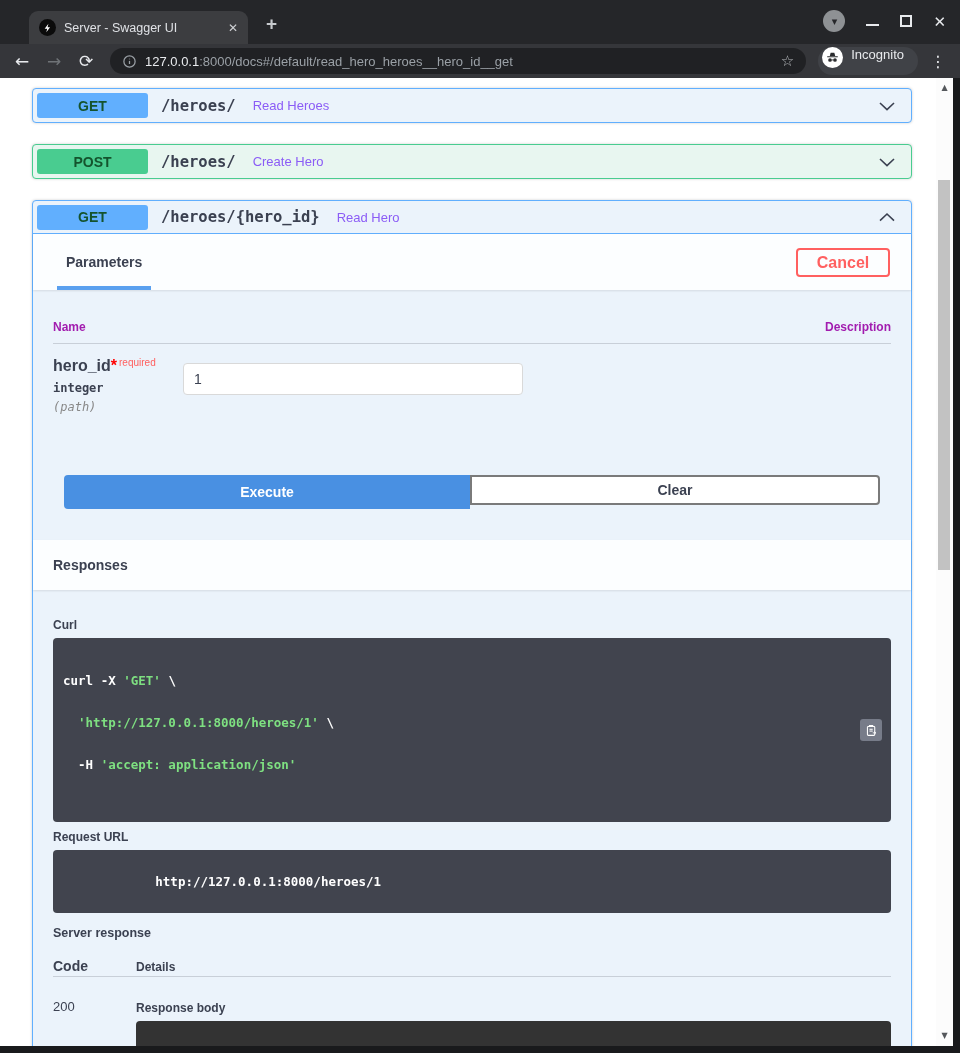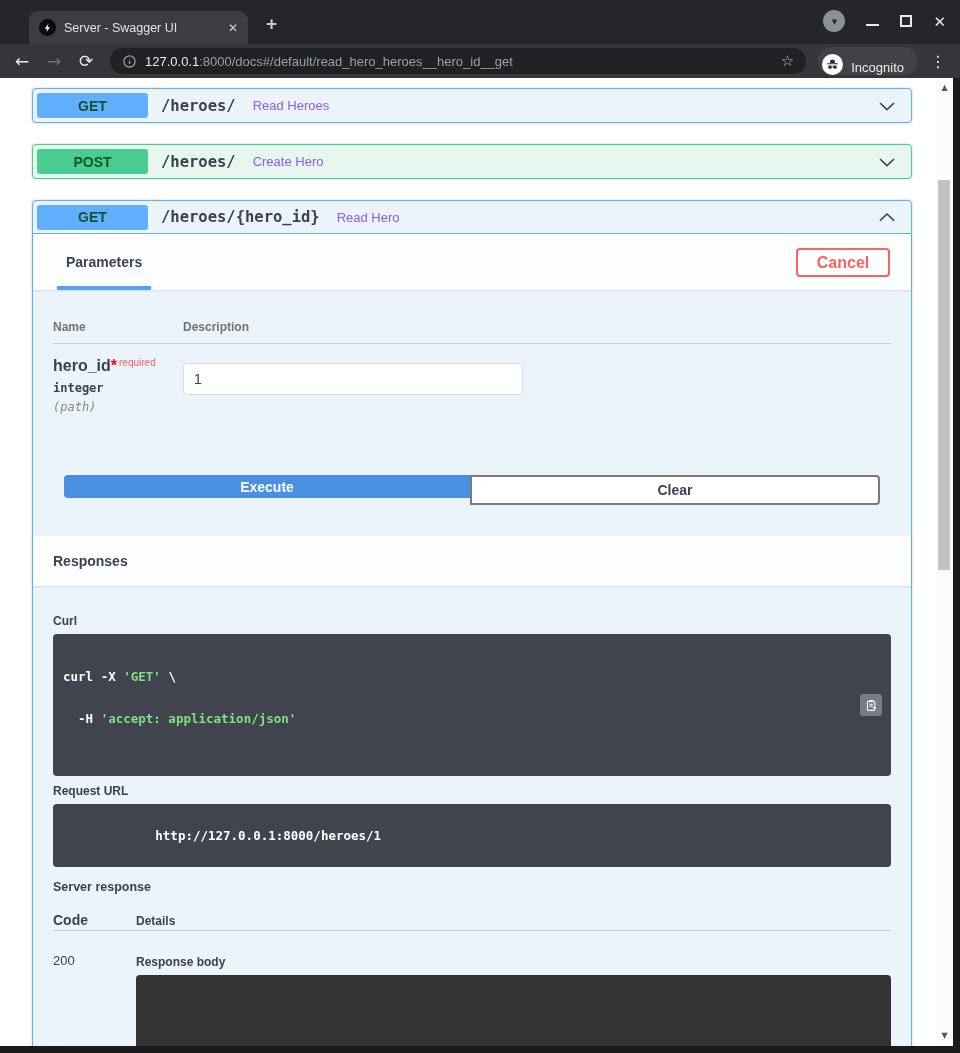--- a/index.html
+++ b/index.html
@@ -25,21 +25,21 @@
 
   .toolbar { height:34px; background:#35363a; display:flex; align-items:center; padding:0 10px; gap:8px; }
   .nav-ic { color:#e8eaed; font-size:17px; width:24px; text-align:center;
             font-family:"DejaVu Sans", sans-serif; }
   .nav-ic.fwd { color:#6f7377; }
   .urlbar { flex:1; height:26px; background:#202124; border-radius:13px; display:flex;
             align-items:center; padding:0 12px; gap:8px; margin:0 4px; min-width:0; }
   .url-text { font-size:13px; color:#9aa0a6; white-space:nowrap; overflow:hidden; }
   .url-host { color:#e8eaed; }
   .star-ic { margin-left:auto; color:#b6b9bd; font-size:15px; font-family:"DejaVu Sans",sans-serif; }
-  .incog-chip { height:28px; background:#404247; border-radius:14px; display:flex; align-items:flex-end;
+  .incog-chip { height:28px; background:#404247; border-radius:14px; display:flex; align-items:flex-start;
                 gap:8px; padding:0 14px 0 4px; color:#e8eaed; font-size:13px; flex:0 0 auto; }
   .incog-circle { width:21px; height:21px; background:#fff; border-radius:50%;
                   display:flex; align-items:center; justify-content:center; }
   .menu-dots { color:#e8eaed; font-size:16px; margin:0 4px; font-family:"DejaVu Sans",sans-serif; }
 
   
   .content { position:absolute; top:78px; left:0; width:953px; height:968px; background:#fff; overflow:hidden; }
   .edge-right  { position:absolute; top:78px; right:0; width:7px; height:975px; background:#191a1c; }
   .edge-bottom { position:absolute; left:0; bottom:0; width:960px; height:7px; background:#191a1c; }
   .scrollbar { position:absolute; top:0; right:0; width:17px; height:968px; background:#fcfcfc; }
@@ -68,35 +68,35 @@
                     box-shadow:0 1px 2px rgba(0,0,0,.1); padding:0 20px; display:flex; align-items:center; }
   .tabitem { position:relative; height:56px; display:flex; align-items:center; padding:0 9px; margin-left:4px;
              font-weight:bold; font-size:14px; color:#3b4151; }
   .tab-underline { position:absolute; left:0; right:0; bottom:0; height:4px; background:#5aa0ef; }
   .cancel-btn { position:absolute; right:21px; top:14px; width:94px; height:29px; background:transparent;
                 border:2px solid #ff6060; border-radius:4px; color:#ff6060; font-weight:bold; font-size:16px;
                 font-family:"Liberation Sans",sans-serif; }
 
   .params-area { padding:8px 20px 0; }
   .param-head { display:flex; padding:22px 0 9px; border-bottom:1px solid rgba(59,65,81,.2);
-                font-size:12px; font-weight:bold; color:#737373; }
+                font-size:12px; font-weight:bold; color:#a21caf;justify-content:space-between; }
   .col-name { width:130px; }
   .param-row { display:flex; padding-top:13px; }
   .p-left { width:130px; }
   .p-name { font-size:16px; font-weight:bold; color:#3b4151; }
   .req-star { color:#ff0000; font-weight:bold; }
   .req-label { color:#ff6060; font-size:10px; position:relative; top:-5px; margin-left:2px; font-weight:normal; }
   .p-type { font-family:"DejaVu Sans Mono",monospace; font-weight:bold; font-size:12px; color:#3b4151; margin-top:6px; }
   .p-in { font-family:"DejaVu Sans Mono",monospace; font-style:italic; font-size:12px; color:#888; margin-top:5px; }
   .p-input { width:340px; height:32px; margin-top:6px; border:1px solid #d9d9d9; border-radius:4px;
              padding:0 10px; font-size:14px; color:#3b4151; background:#fff;
              font-family:"Liberation Sans",sans-serif; }
 
   .execute-row { display:flex; padding:0 31px; margin-top:61px; }
-  .btn-execute { flex:1; height:23px; background:#4990e2; color:#fff; font-weight:bold; font-size:14px;
+  .btn-execute { flex:1; height:34px; background:#4990e2; color:#fff; font-weight:bold; font-size:14px;
                  border:none; border-radius:4px 0 0 4px; font-family:"Liberation Sans",sans-serif; }
   .btn-clear { flex:1; height:30px; background:#fff; color:#3b4151; font-weight:bold; font-size:14px;
                border:2px solid #7a7a7a; border-radius:0 4px 4px 0; font-family:"Liberation Sans",sans-serif; }
 
   .responses-header { margin-top:31px; background:rgba(255,255,255,.85); box-shadow:0 1px 2px rgba(0,0,0,.1);
                       padding:17px 20px; font-weight:bold; font-size:14px; color:#3b4151; }
   .responses-inner { padding:20px; }
   .block-label { font-size:12px; font-weight:bold; color:#3b4151; }
   .lbl-curl { margin:8px 0 6px; }
   .code-block { position:relative; background:#41444e; border-radius:4px; padding:8px 10px;
@@ -242,20 +242,21 @@
         </div>
 
         <div class="responses-header">
           <span>Responses</span>
         </div>
 
         <div class="responses-inner">
           <div class="block-label lbl-curl">Curl</div>
           <div class="code-block">
             <div><span>curl -X </span><span class="tok-s">'GET'</span><span> \</span></div>
+            <div><span>  </span><span class="tok-s">'http://127.0.0.1:8000/heroes/1'</span><span> \</span></div>
             <div><span>  -H </span><span class="tok-s">'accept: application/json'</span></div>
             <button class="copy-sm">
               <svg width="13" height="13" viewBox="0 0 16 16" fill="none" stroke="#fff" stroke-width="1.3">
                   <rect x="3" y="3" width="9" height="11" rx="1"></rect>
                   <path d="M5.5 3V1.8h4V3"></path>
                   <line x1="5.5" y1="6.5" x2="9.5" y2="6.5"></line>
                   <line x1="5.5" y1="8.7" x2="9.5" y2="8.7"></line>
                   <path d="M9.5 10.9h3.5M11.5 9.2l1.8 1.7-1.8 1.7" stroke-width="1.1"></path>
                 </svg>
             </button>

